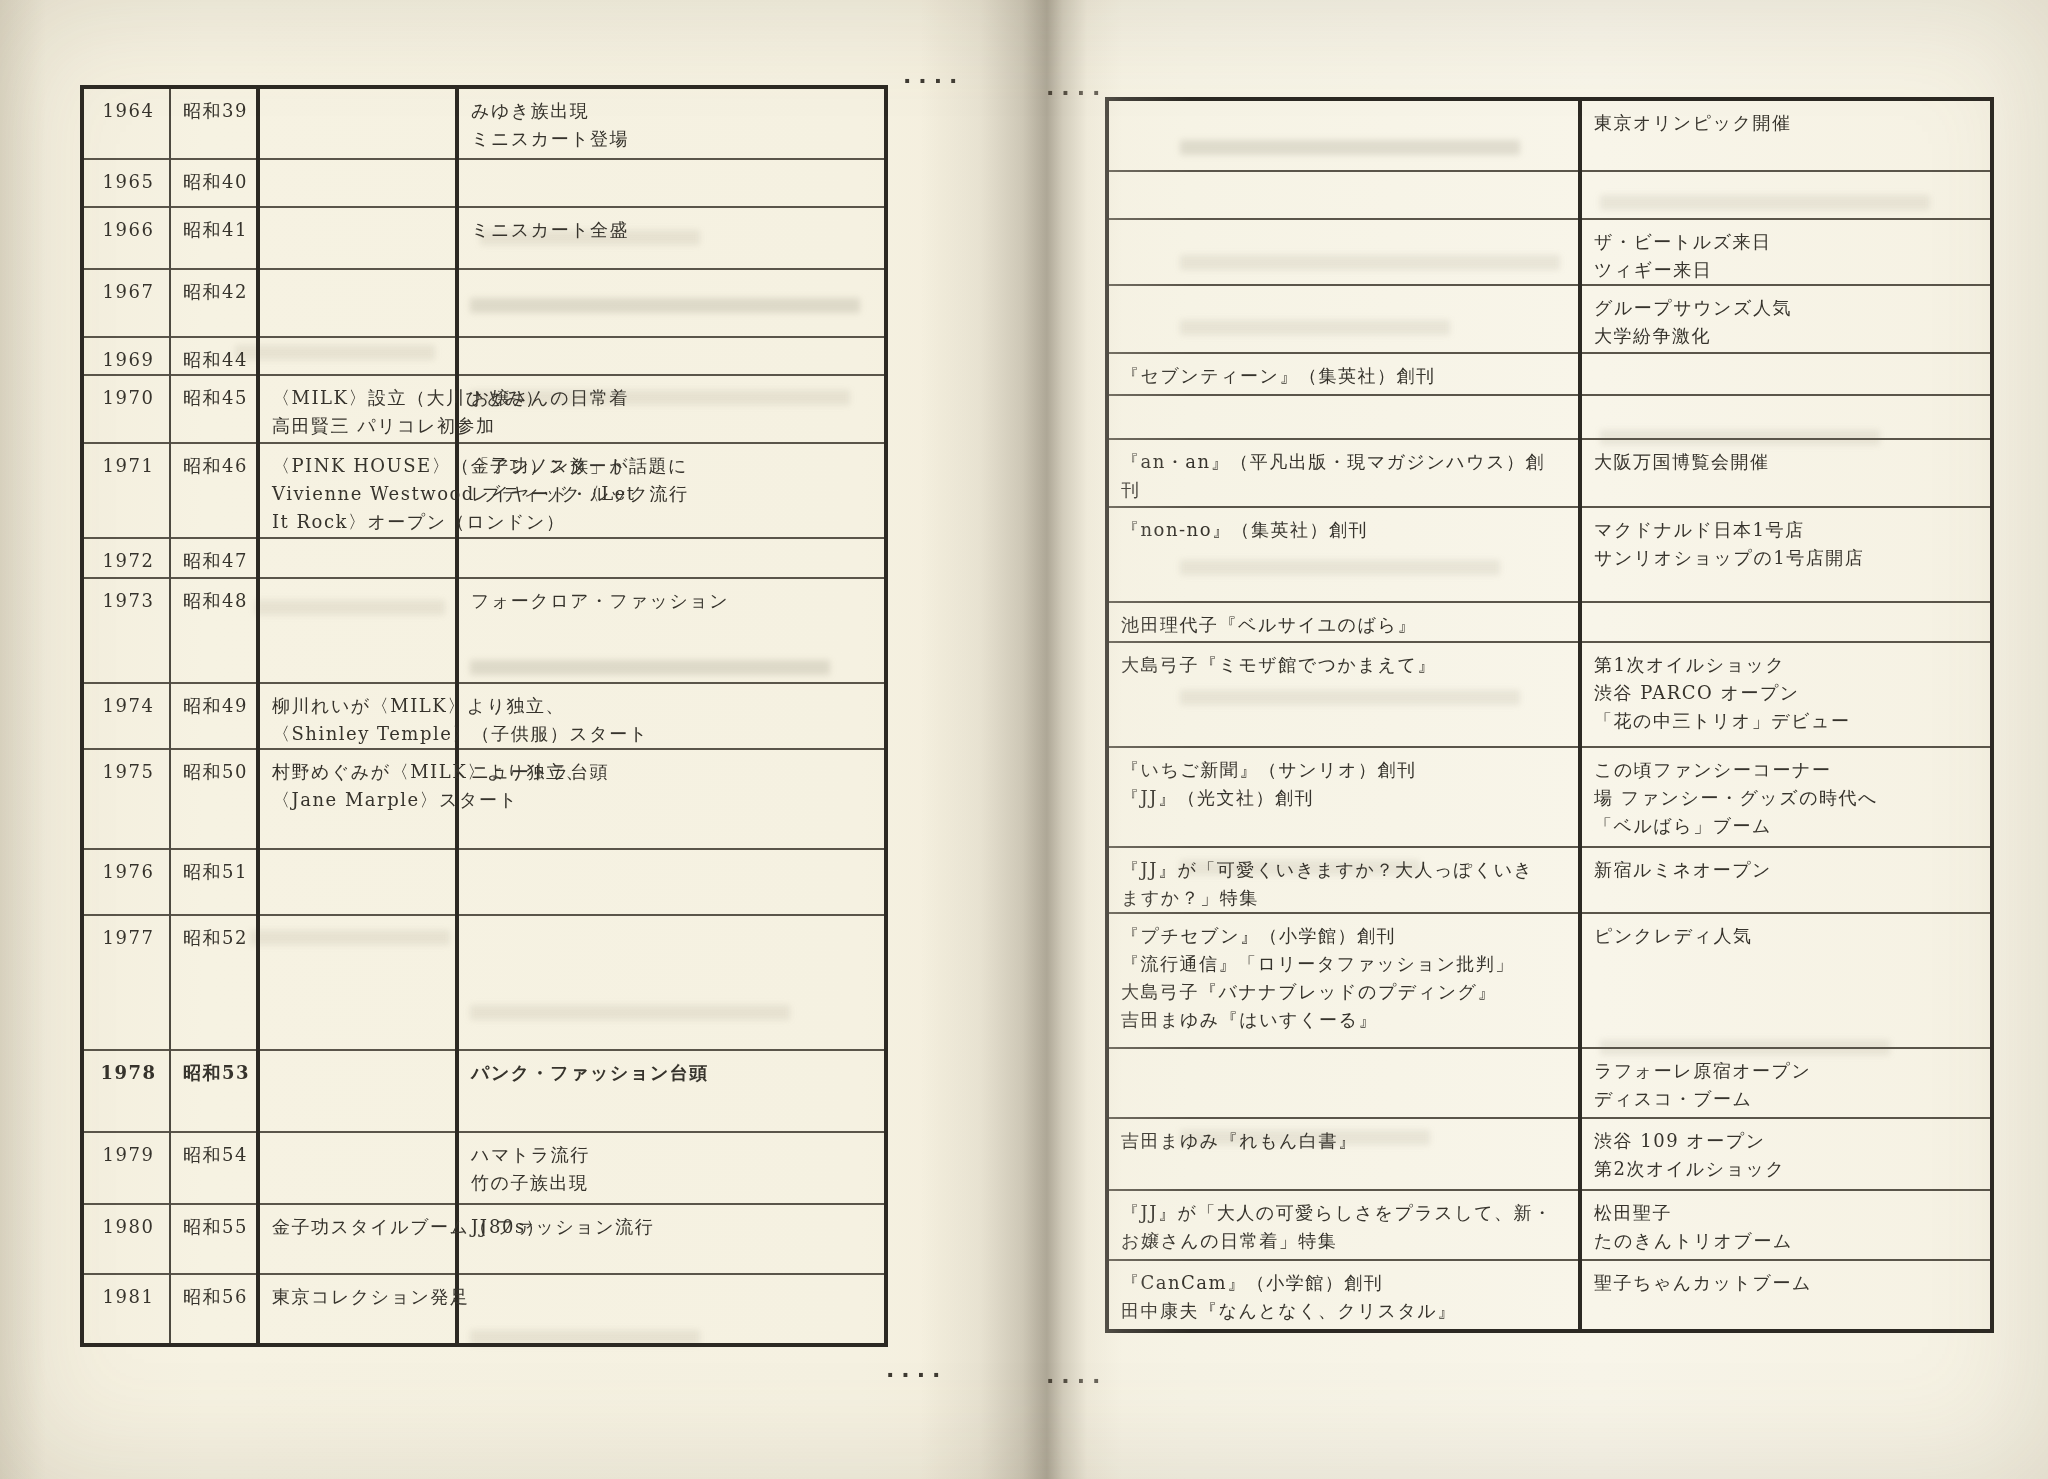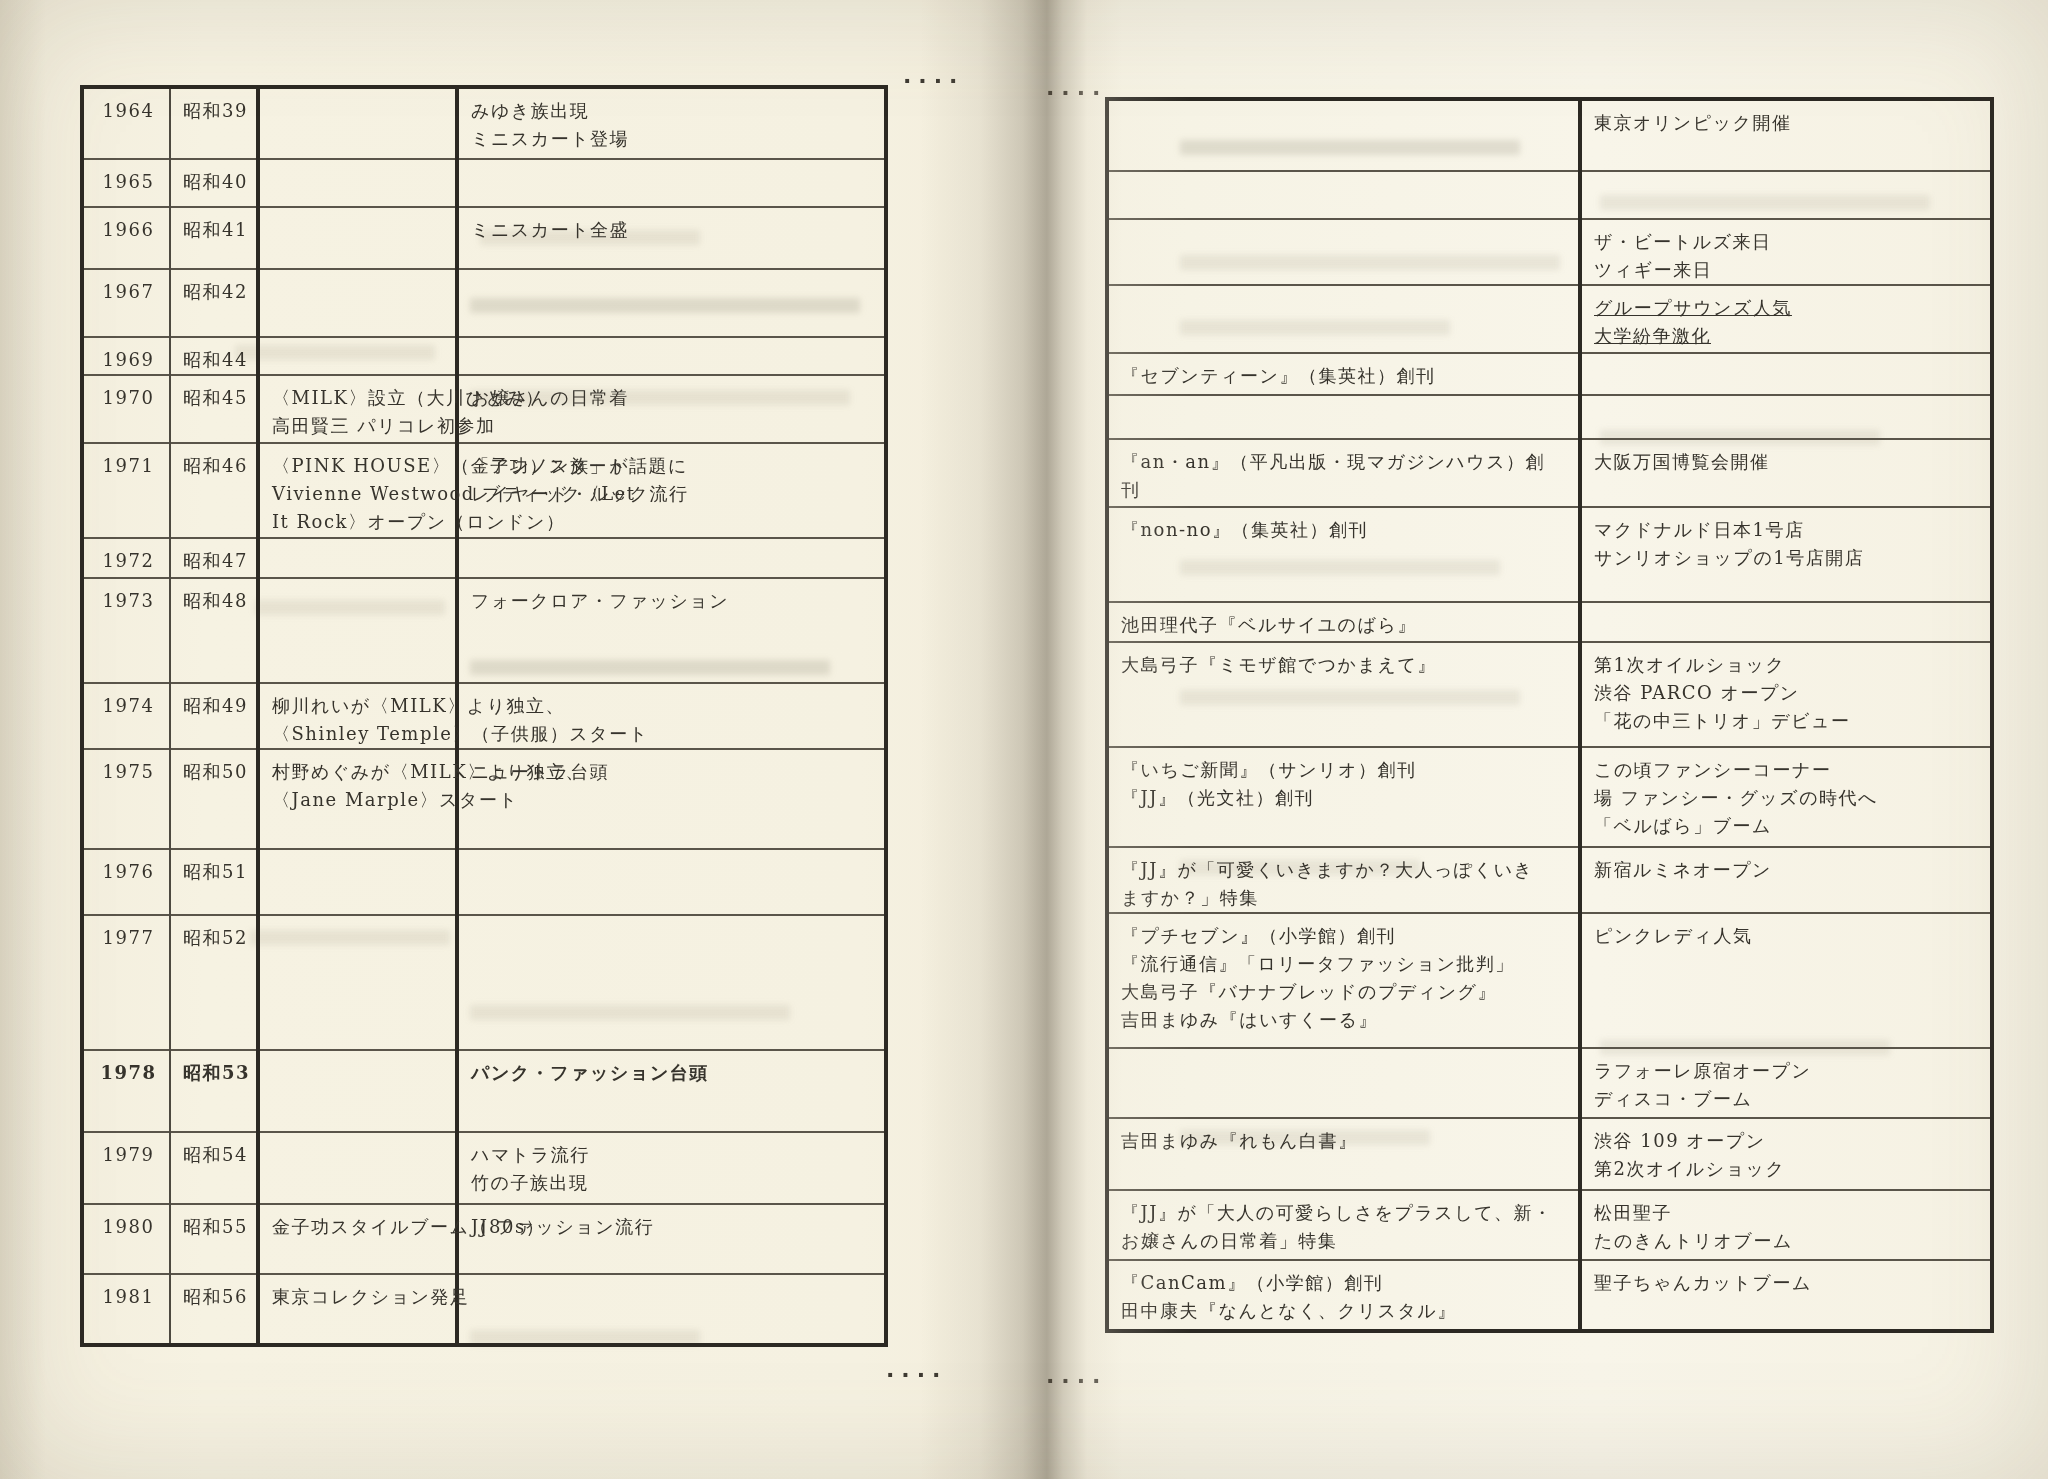--- a/index.html
+++ b/index.html
@@ -308,21 +308,21 @@
           <td class="c-media"></td>
           <td class="c-society"></td>
         </tr>
         <tr style="height: 62px;">
           <td class="c-media"></td>
           <td class="c-society">
             <div class="line">ザ・ビートルズ来日</div>
             <div class="line">ツィギー来日</div>
           </td>
         </tr>
-        <tr style="height: 68px; text-decoration: underline;">
+        <tr style="height: 68px;">
           <td class="c-media"></td>
           <td class="c-society">
             <div class="line">グループサウンズ人気</div>
             <div class="line">大学紛争激化</div>
           </td>
         </tr>
         <tr style="height: 42px;">
           <td class="c-media">
             <div class="line">『セブンティーン』（集英社）創刊</div>
           </td>

